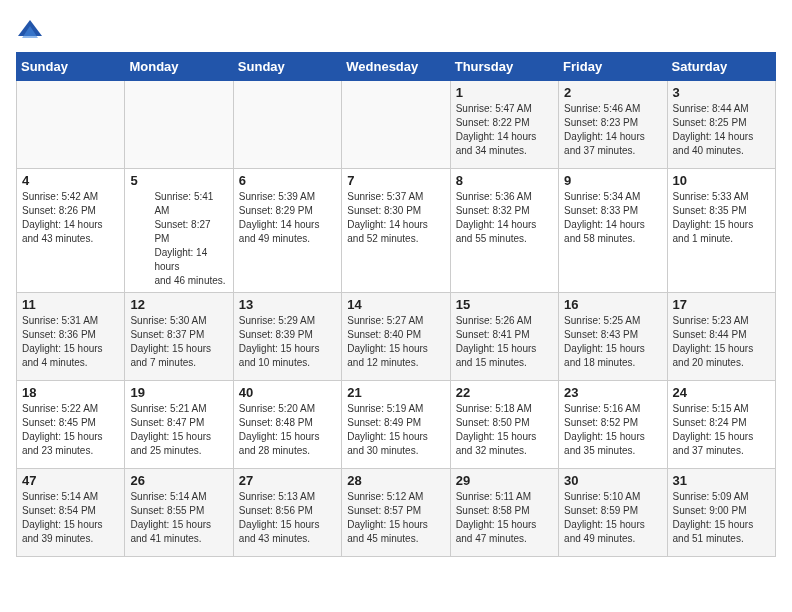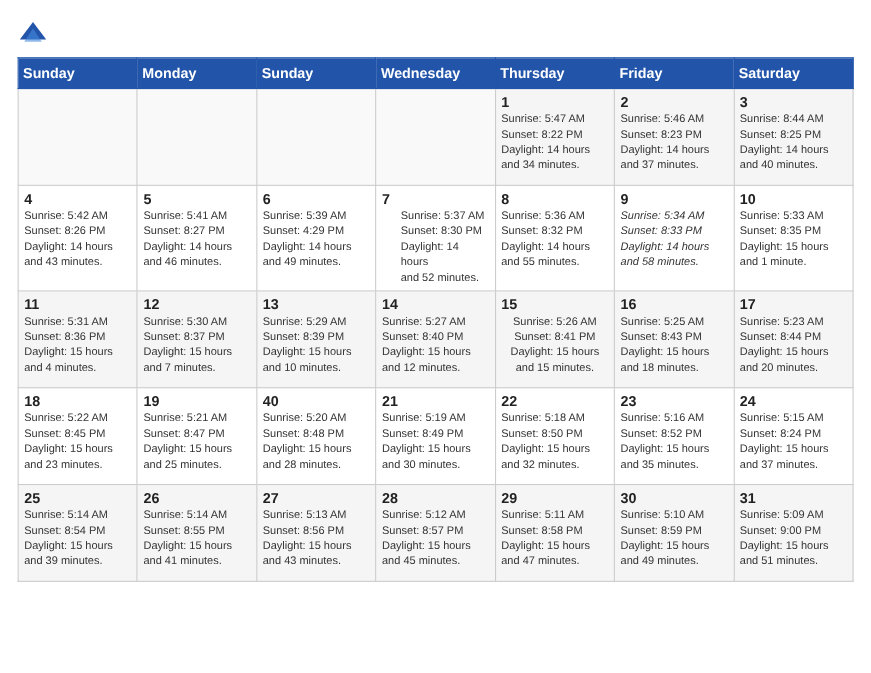--- a/index.html
+++ b/index.html
@@ -162,49 +162,49 @@
       <tr>
         <td>
           <span class="day-num">4</span>
           <div class="day-info" style="white-space: pre-line;">Sunrise: 5:42 AM
 Sunset: 8:26 PM
 Daylight: 14 hours
 and 43 minutes.</div>
         </td>
         <td>
           <span class="day-num">5</span>
-          <div class="day-info" style="white-space: pre-line;">Sunrise: 5:41 AM
+          <div class="day-info" style="white-space: pre-line; margin-left: 24px;">Sunrise: 5:41 AM
 Sunset: 8:27 PM
 Daylight: 14 hours
 and 46 minutes.</div>
         </td>
         <td>
           <span class="day-num">6</span>
           <div class="day-info" style="white-space: pre-line;">Sunrise: 5:39 AM
-Sunset: 4:29 PM
+Sunset: 8:29 PM
 Daylight: 14 hours
 and 49 minutes.</div>
         </td>
         <td>
           <span class="day-num">7</span>
-          <div class="day-info" style="white-space: pre-line; margin-left: 17px;">Sunrise: 5:37 AM
+          <div class="day-info" style="white-space: pre-line;">Sunrise: 5:37 AM
 Sunset: 8:30 PM
 Daylight: 14 hours
 and 52 minutes.</div>
         </td>
         <td>
           <span class="day-num">8</span>
           <div class="day-info" style="white-space: pre-line;">Sunrise: 5:36 AM
 Sunset: 8:32 PM
 Daylight: 14 hours
 and 55 minutes.</div>
         </td>
         <td>
           <span class="day-num">9</span>
-          <div class="day-info" style="white-space: pre-line; font-style: italic;">Sunrise: 5:34 AM
+          <div class="day-info" style="white-space: pre-line;">Sunrise: 5:34 AM
 Sunset: 8:33 PM
 Daylight: 14 hours
 and 58 minutes.</div>
         </td>
         <td>
           <span class="day-num">10</span>
           <div class="day-info" style="white-space: pre-line;">Sunrise: 5:33 AM
 Sunset: 8:35 PM
 Daylight: 15 hours
 and 1 minute.</div>
@@ -234,21 +234,21 @@
         </td>
         <td>
           <span class="day-num">14</span>
           <div class="day-info" style="white-space: pre-line;">Sunrise: 5:27 AM
 Sunset: 8:40 PM
 Daylight: 15 hours
 and 12 minutes.</div>
         </td>
         <td>
           <span class="day-num">15</span>
-          <div class="day-info" style="white-space: pre-line; text-align: center;">Sunrise: 5:26 AM
+          <div class="day-info" style="white-space: pre-line;">Sunrise: 5:26 AM
 Sunset: 8:41 PM
 Daylight: 15 hours
 and 15 minutes.</div>
         </td>
         <td>
           <span class="day-num">16</span>
           <div class="day-info" style="white-space: pre-line;">Sunrise: 5:25 AM
 Sunset: 8:43 PM
 Daylight: 15 hours
 and 18 minutes.</div>
@@ -307,21 +307,21 @@
         <td>
           <span class="day-num">24</span>
           <div class="day-info" style="white-space: pre-line;">Sunrise: 5:15 AM
 Sunset: 8:24 PM
 Daylight: 15 hours
 and 37 minutes.</div>
         </td>
       </tr>
       <tr>
         <td>
-          <span class="day-num">25</span>
+          <span class="day-num">47</span>
           <div class="day-info" style="white-space: pre-line;">Sunrise: 5:14 AM
 Sunset: 8:54 PM
 Daylight: 15 hours
 and 39 minutes.</div>
         </td>
         <td>
           <span class="day-num">26</span>
           <div class="day-info" style="white-space: pre-line;">Sunrise: 5:14 AM
 Sunset: 8:55 PM
 Daylight: 15 hours

